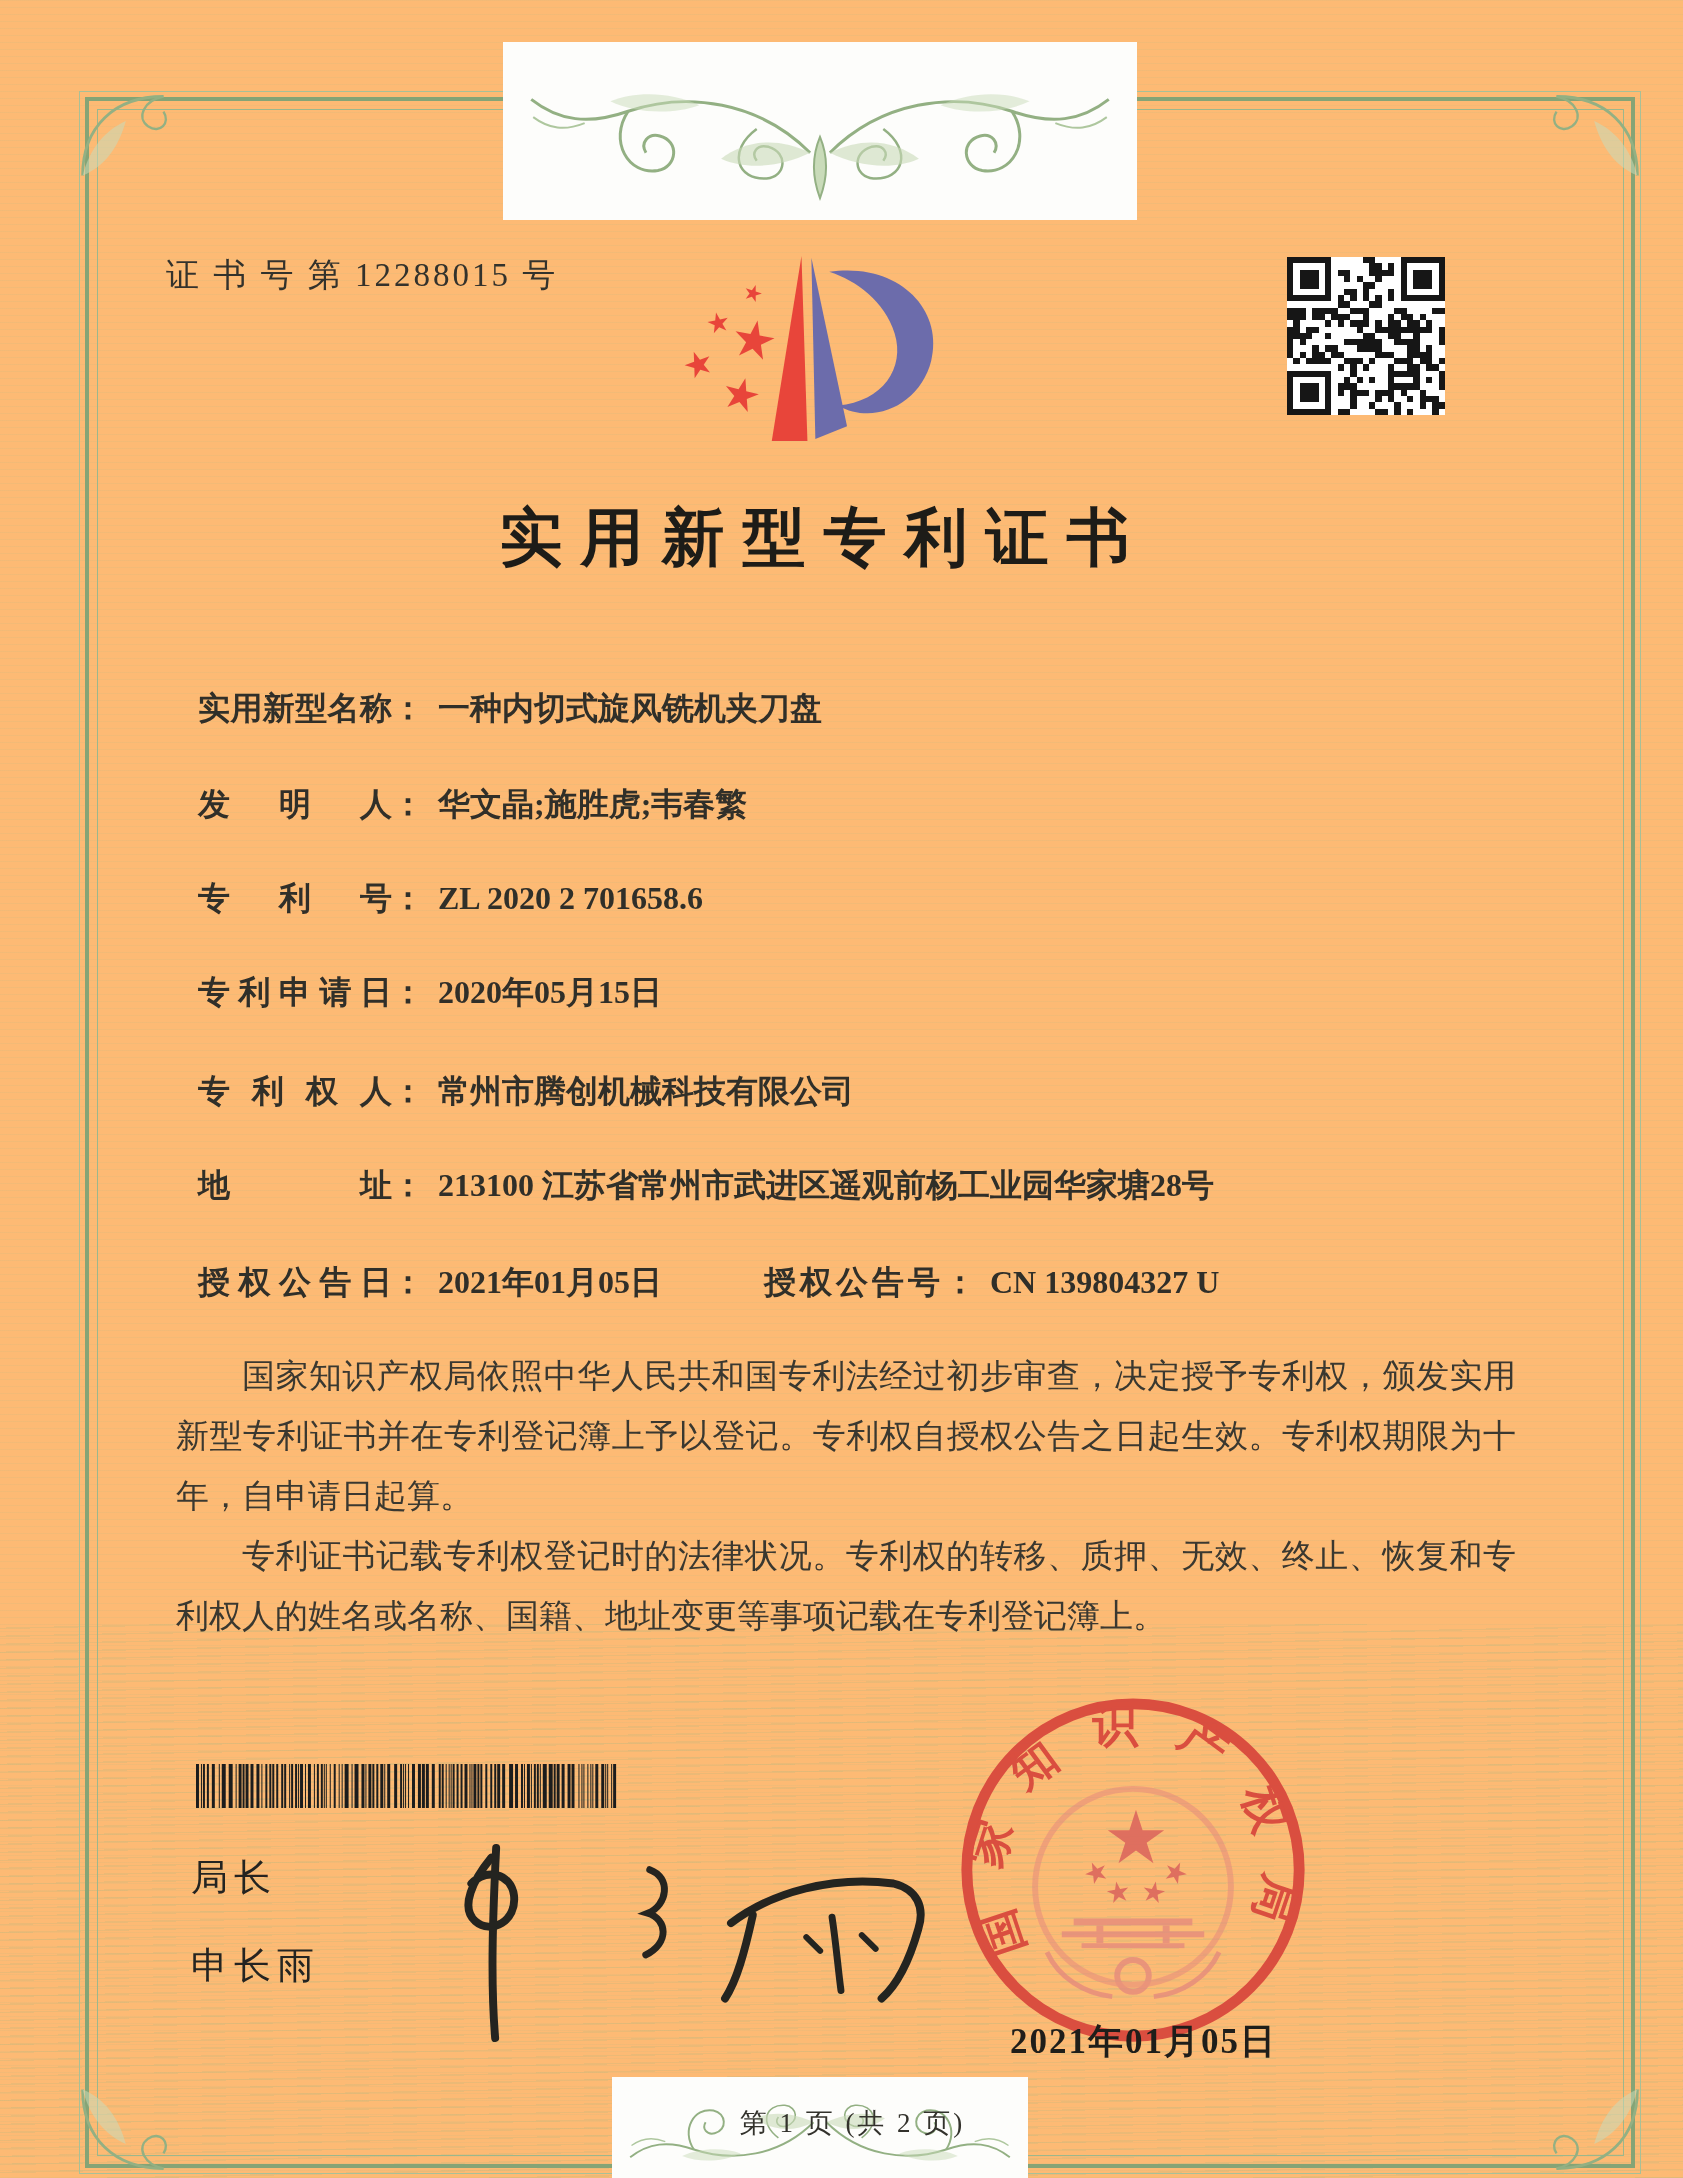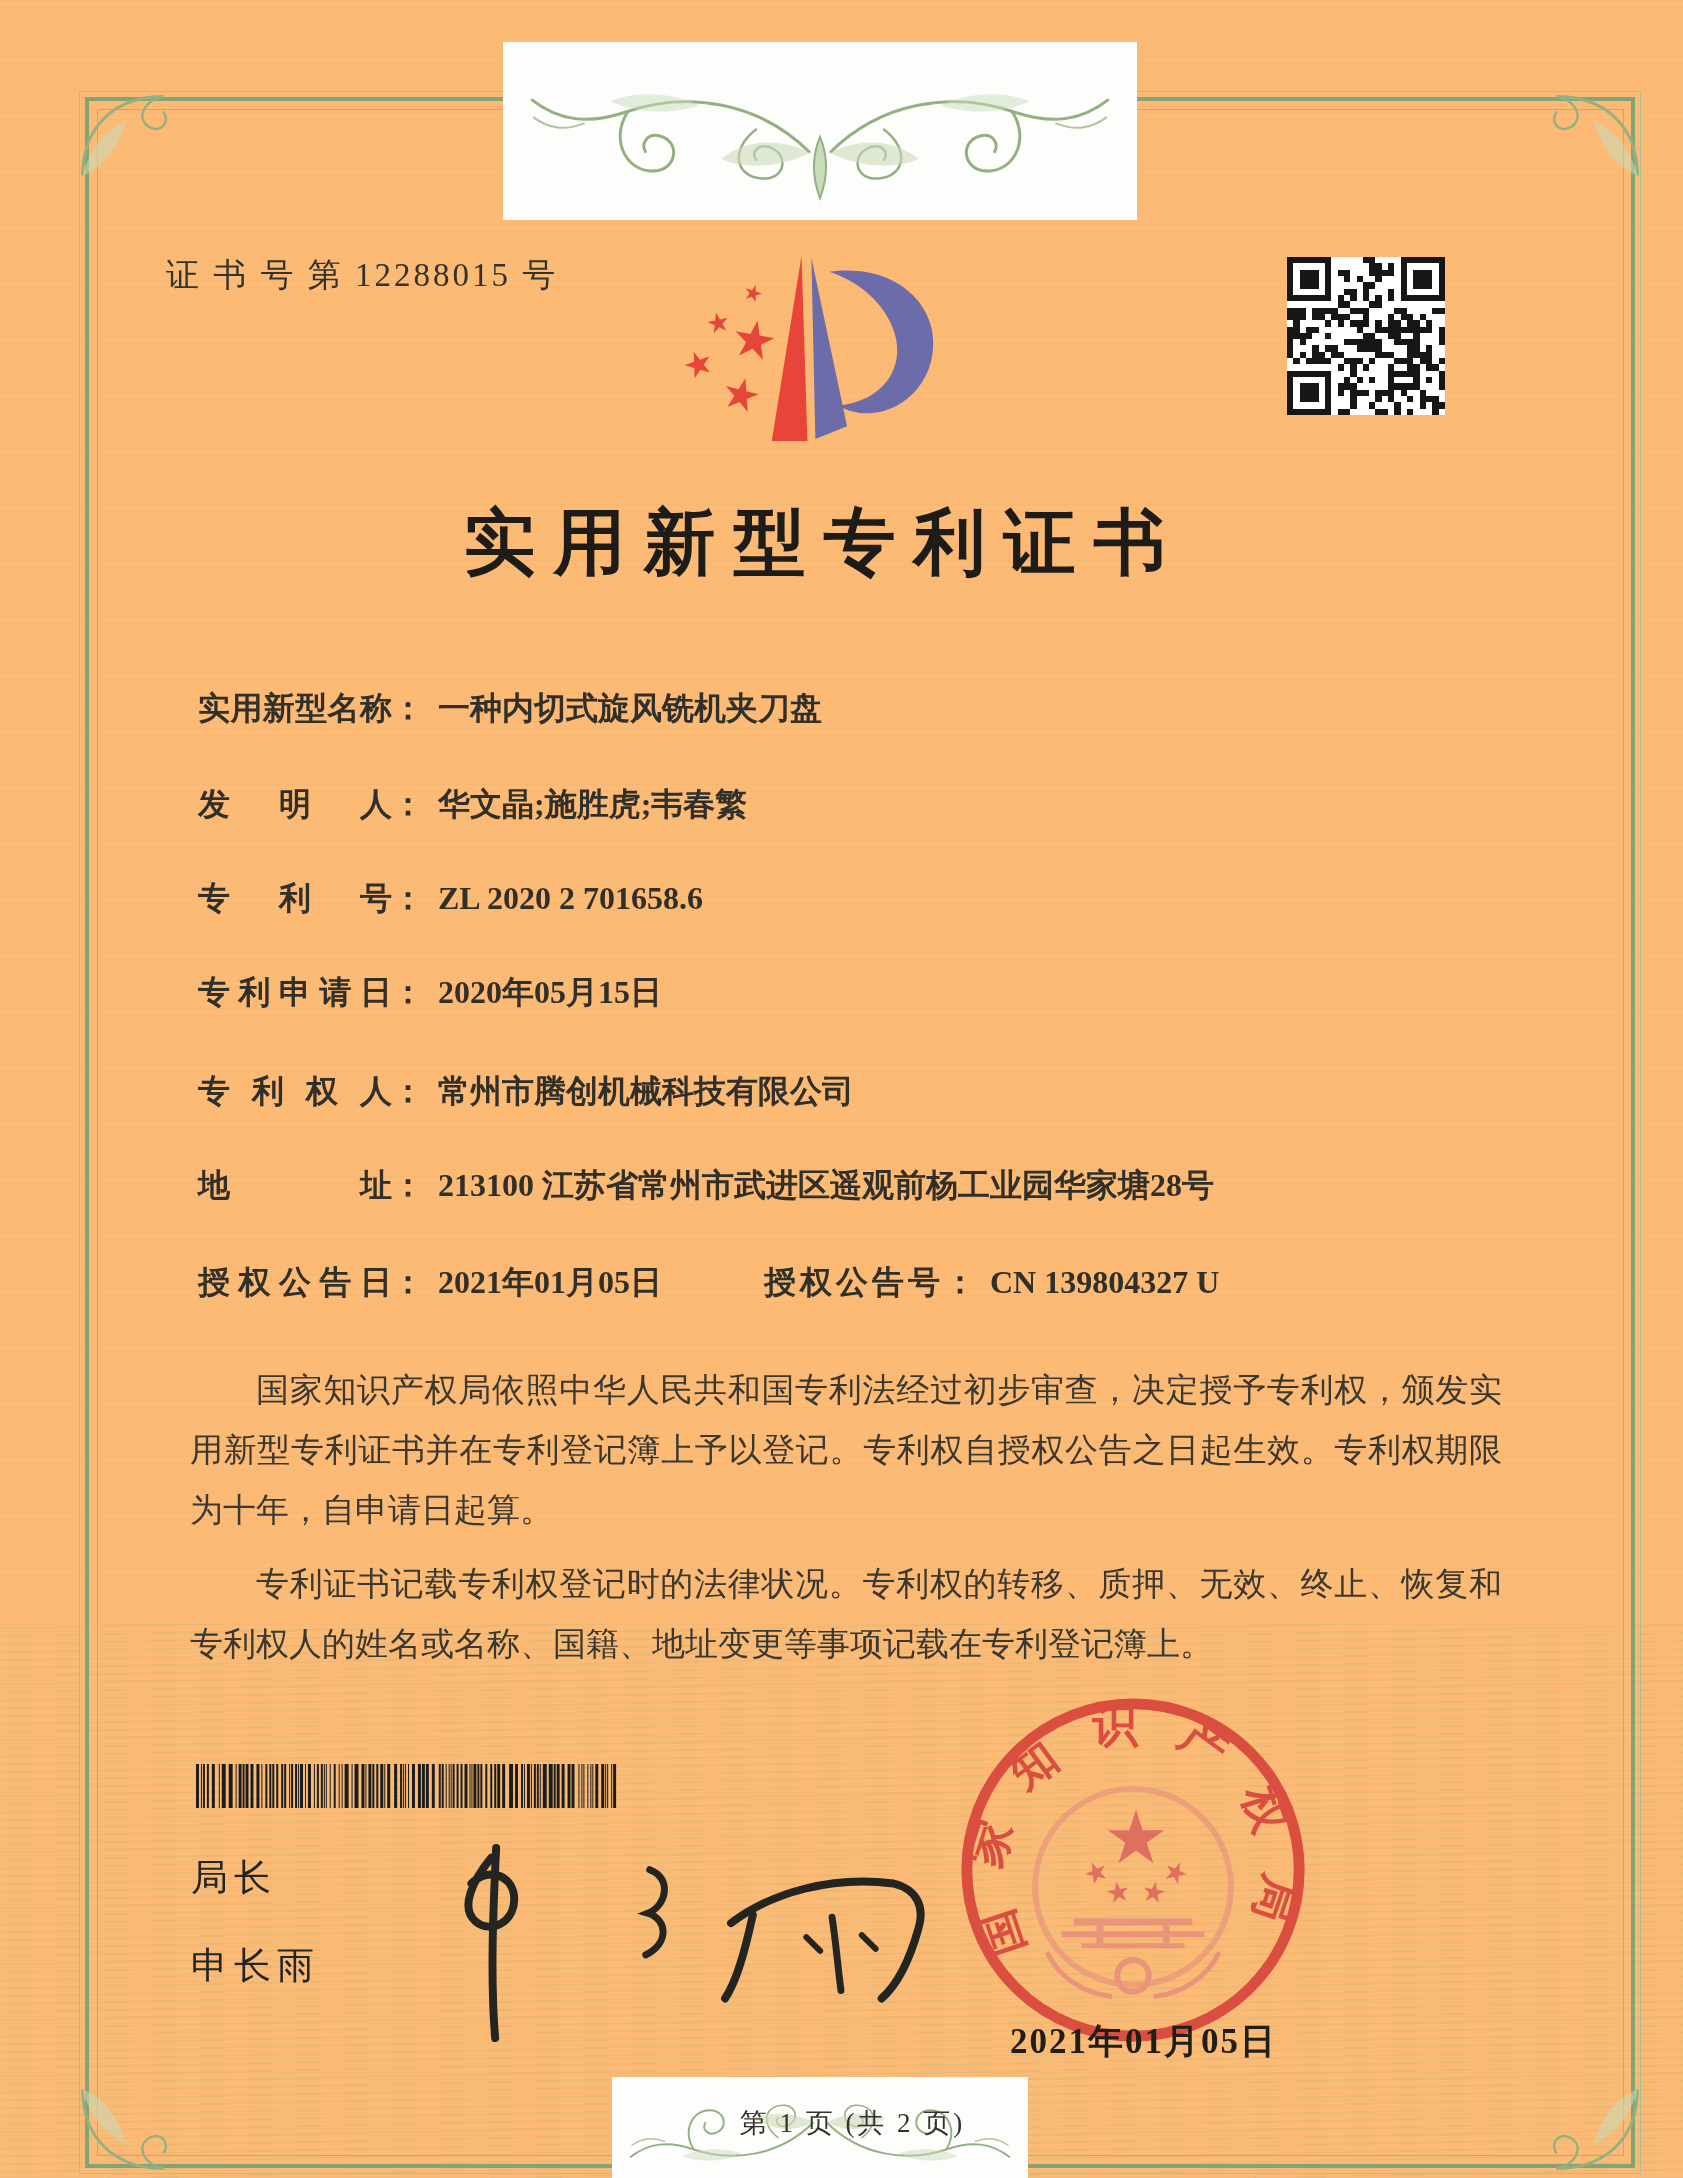--- a/index.html
+++ b/index.html
@@ -35,41 +35,41 @@
 
   .cert-no{
     position:absolute; left:166px; top:253px;
     font-size:33px; letter-spacing:3px; font-weight:500; color:#33322c;
   }
   .logo{position:absolute; left:645px; top:234px; width:309px; height:224px;}
   .qr{position:absolute; left:1287px; top:257px; width:158px; height:158px;}
 
   .title{
     position:absolute; left:0; top:495px; width:1647px; text-align:center;
-    font-size:72px; font-weight:700; letter-spacing:18px; color:#1d1c18;
+    font-size:63px; font-weight:700; letter-spacing:18px; color:#1d1c18;
   }
 
   .fields{position:absolute; left:0; top:0; width:100%;}
   .frow{position:absolute; left:198px; font-size:32px; font-weight:600; color:#302f29; white-space:nowrap;}
   .frow .flabel{
     display:inline-block; width:194px;
     text-align:justify; text-align-last:justify; vertical-align:bottom;
   }
   .frow .fcolon{display:inline-block; margin-right:14px;}
   .frow.r0{top:687px;} .frow.r1{top:783px;} .frow.r2{top:877px;}
   .frow.r3{top:971px;} .frow.r4{top:1070px;} .frow.r5{top:1164px;}
   .frow.r6{top:1261px;}
   .grant-pair{position:absolute; left:566px; top:0; white-space:nowrap;}
   .grant-pair .glabel{letter-spacing:4px;}
 
   .body-text{
     position:absolute; left:176px; top:1346px; width:1340px;
     font-size:33px; line-height:60px; text-align:justify; color:#3a3830;
   }
-  .body-text p{margin:14px; text-indent:2em;}
+  .body-text p{margin:0; text-indent:2em;}
 
   .barcode{position:absolute; left:196px; top:1764px; width:432px; height:44px;}
 
   .director{position:absolute; left:191px; top:1853px; font-family:"Liberation Sans", sans-serif; color:#242421;}
   .director .dtitle{font-size:37px; letter-spacing:6px; font-weight:500;}
   .director .dname{font-size:37px; letter-spacing:6px; font-weight:400; margin-top:38px;}
 
   .signature{position:absolute; left:404px; top:1820px; width:543px; height:242px;}
 
   .seal{position:absolute; left:952px; top:1689px; width:364px; height:364px; opacity:0.93;}

